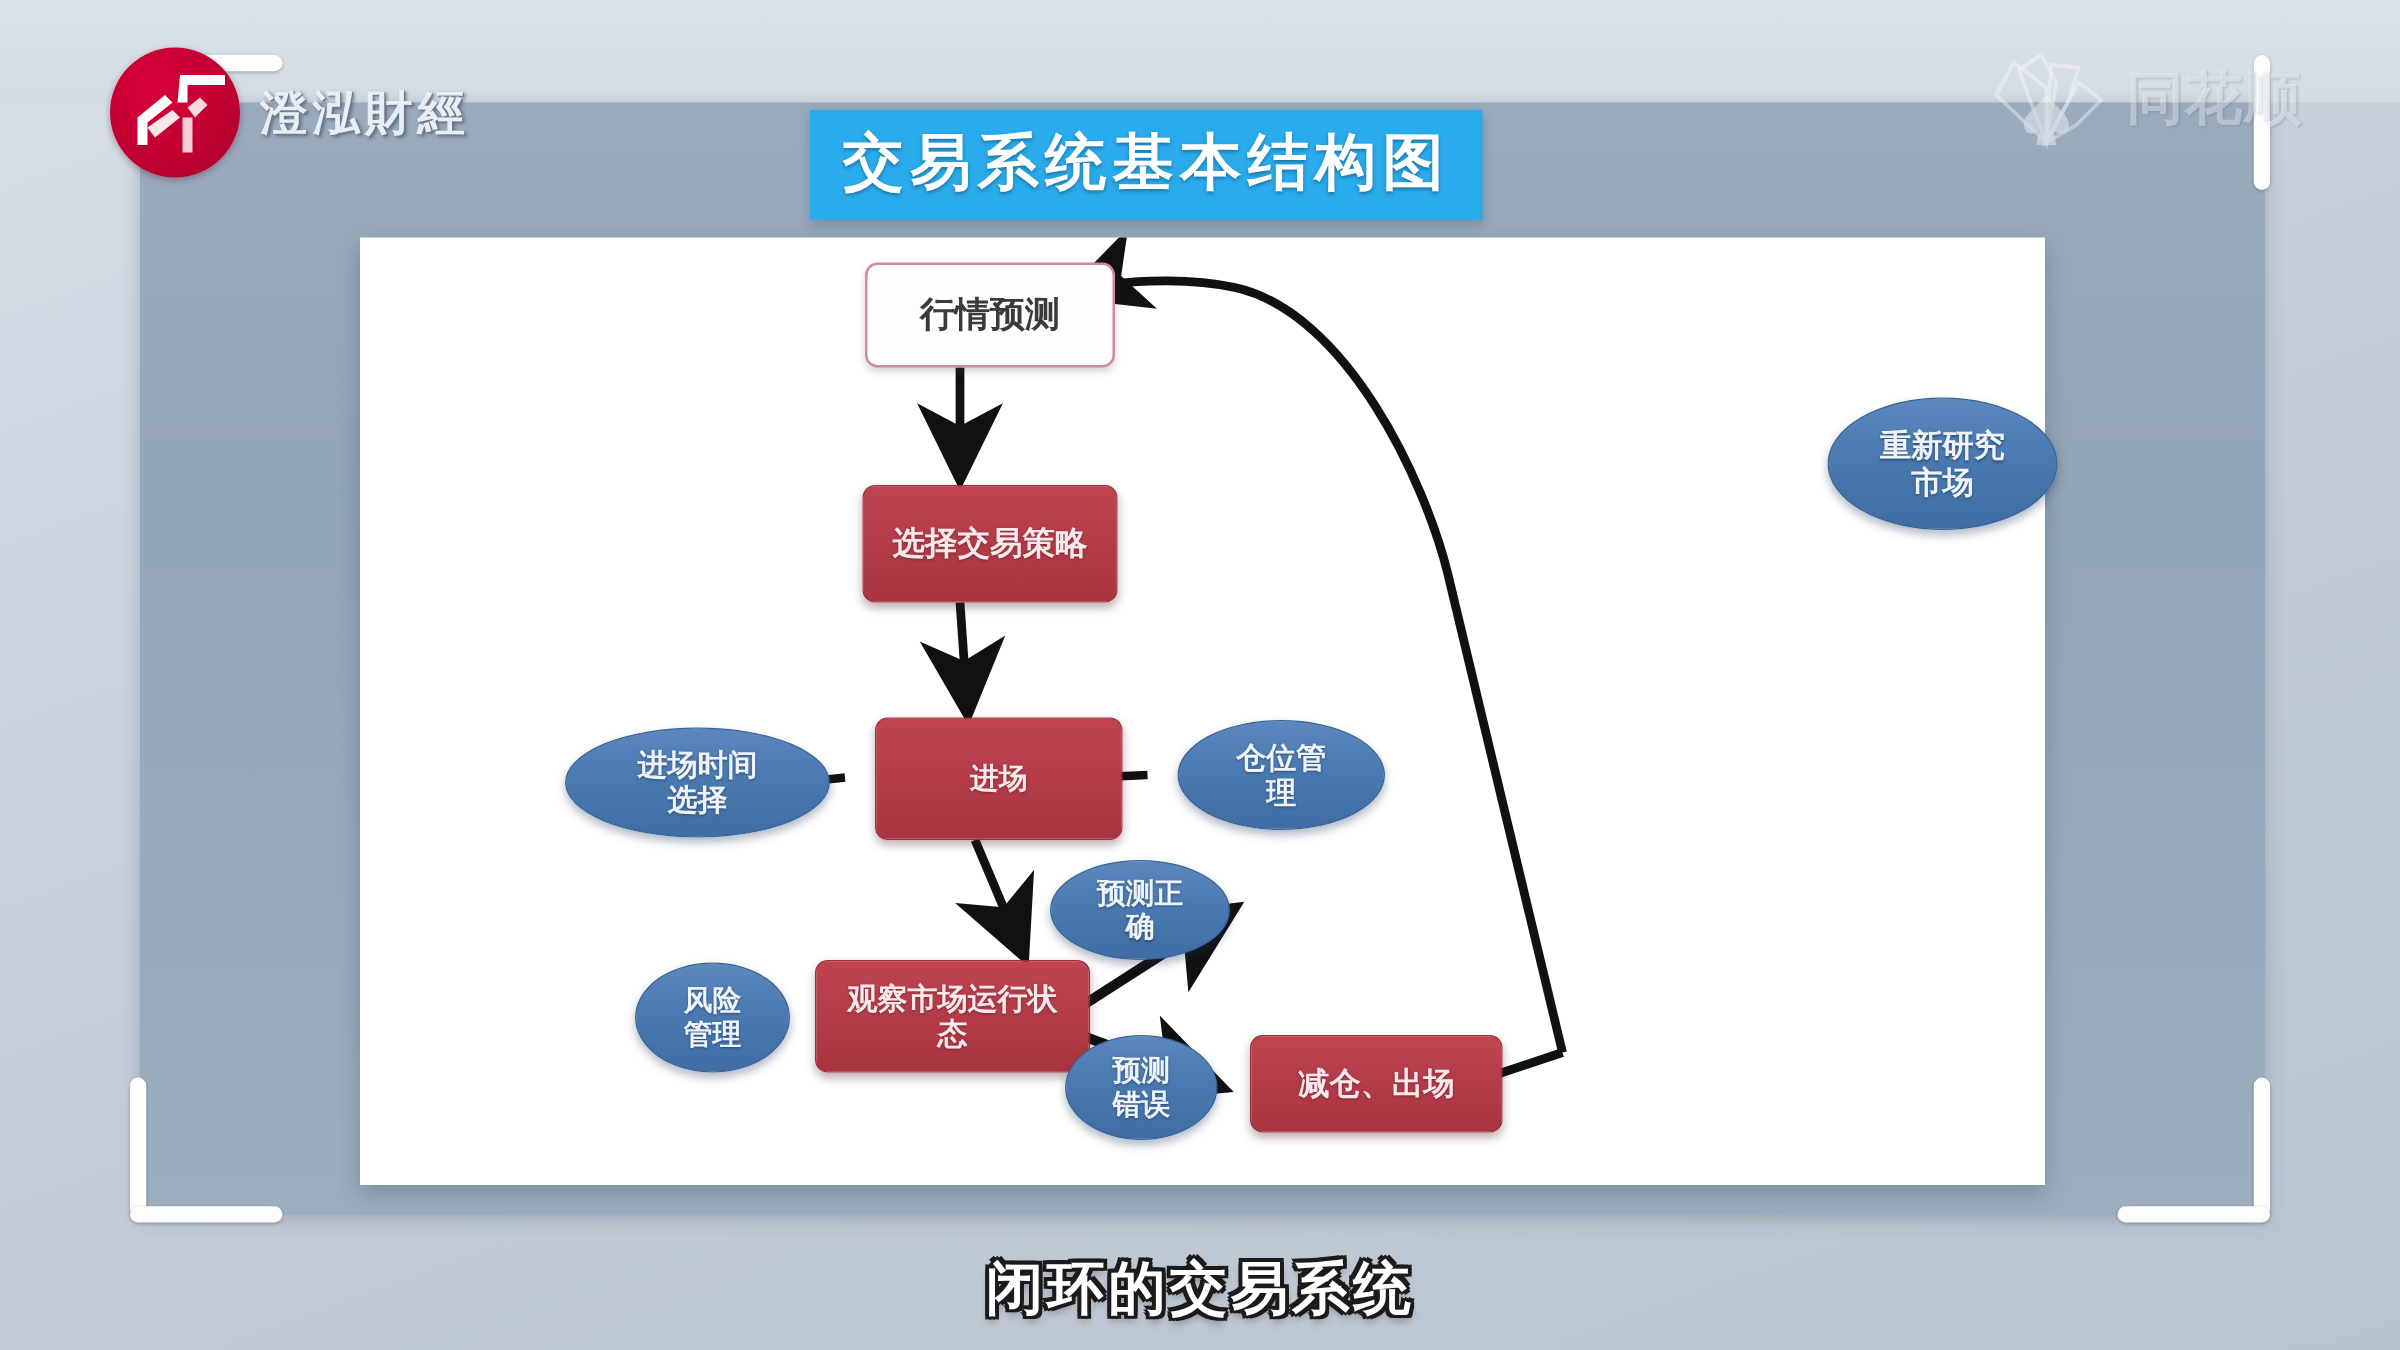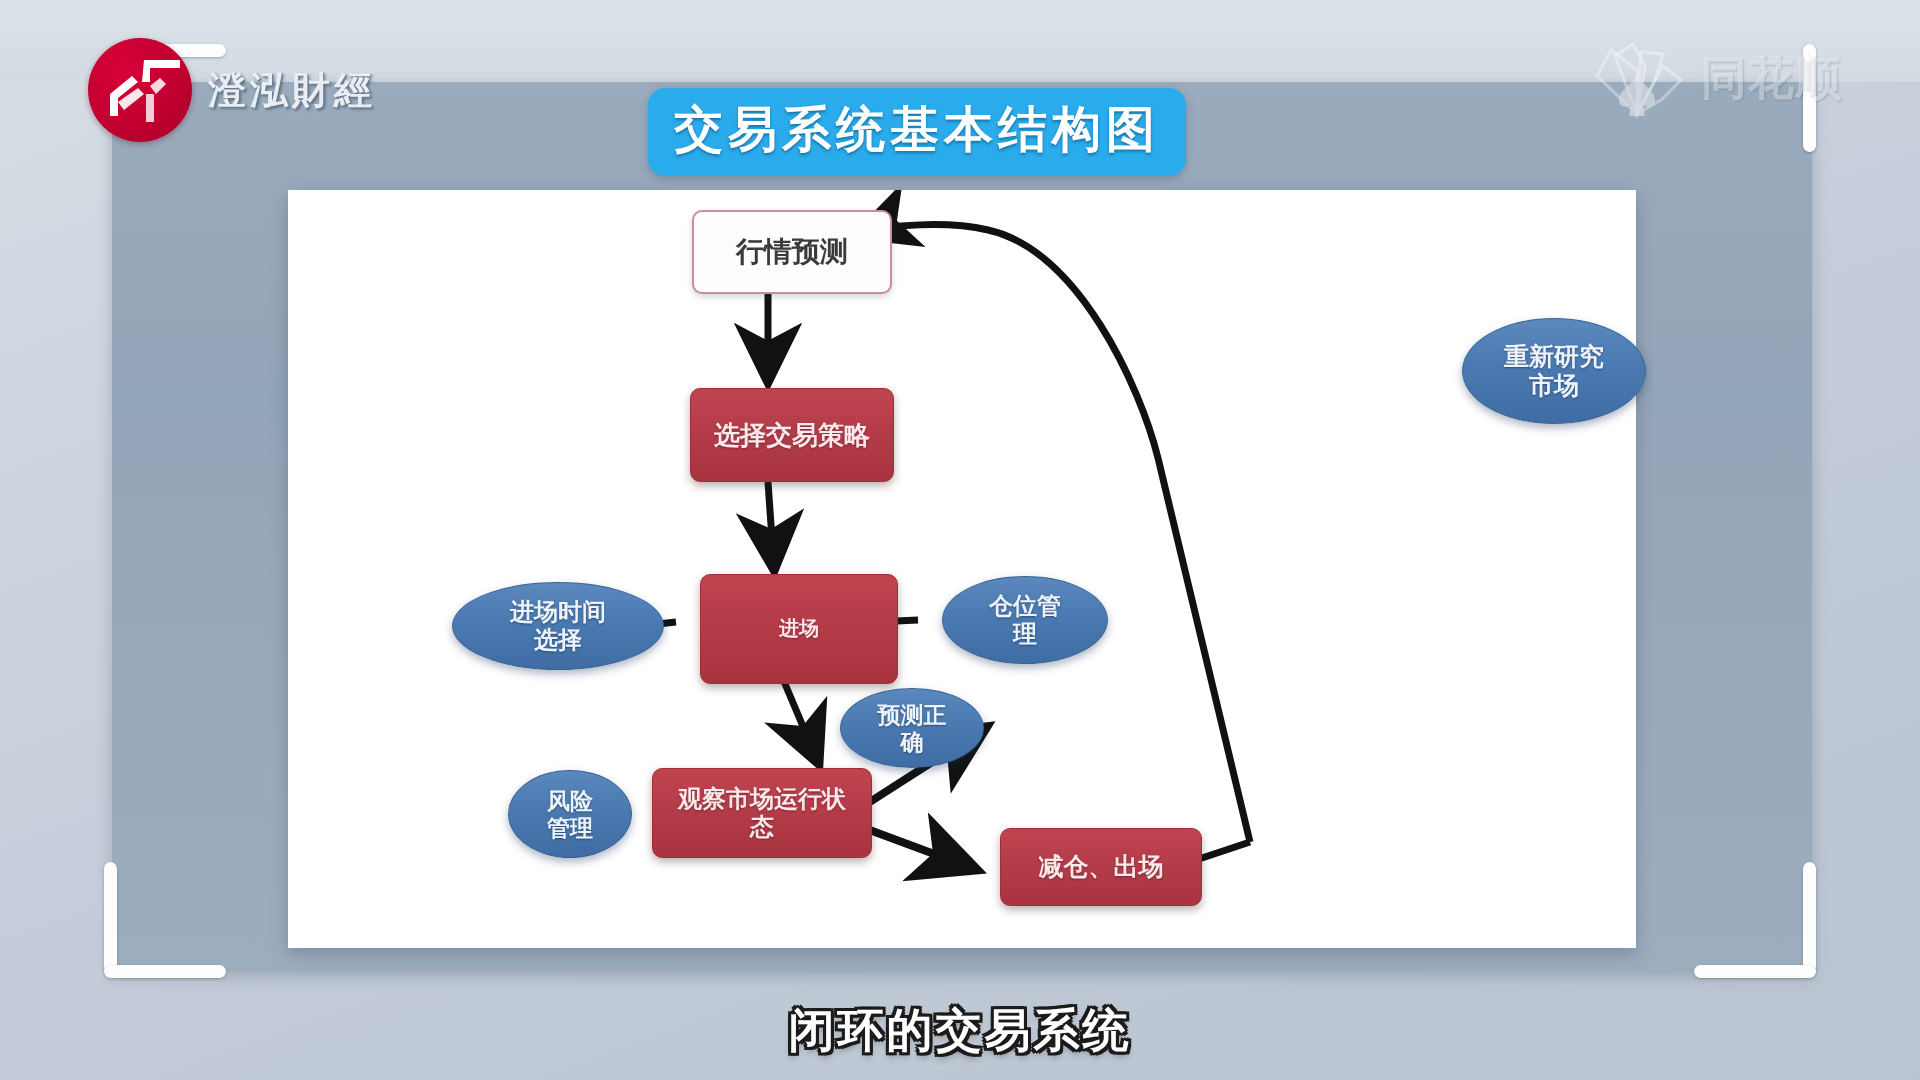--- a/index.html
+++ b/index.html
@@ -53,21 +53,20 @@
   
   .watermark{ position:absolute; right:78px; top:36px; display:flex; align-items:center; gap:16px; z-index:40; opacity:.58;}
   .wm-name{ font-family:"DejaVu Serif", serif; font-size:46px; font-weight:700; color:rgba(255,255,255,.62);
     letter-spacing:1px; text-shadow:1px 1px 2px rgba(80,95,115,.5); white-space:nowrap;}
 
   
   .title-banner{
     position:absolute; left:648px; top:88px; padding:9px 26px 13px;
     background:#2aabeb; z-index:35;
     box-shadow:0 3px 8px rgba(30,60,90,.28);
-    border-radius:17px;
   }
   .title-banner span{
     font-family:"DejaVu Serif", serif; font-size:49px; font-weight:700; color:#ffffff;
     letter-spacing:5px; white-space:nowrap;
     text-shadow:0 2px 3px rgba(10,70,110,.55);
   }
 
   
   .canvas{
     position:absolute; left:288px; top:190px; width:1348px; height:758px;
@@ -206,21 +205,21 @@
   </svg>
 
   <div class="node rect plain" style="left:380px; top:20px; width:200px; height:84px; font-size:28px;">
     <span>行情预测</span>
   </div>
 
   <div class="node rect red" style="left:378px; top:198px; width:204px; height:94px; font-size:26px;">
     <span>选择交易策略</span>
   </div>
 
-  <div class="node rect red" style="left:388px; top:384px; width:198px; height:110px; font-size:20px;">
+  <div class="node rect red" style="left:388px; top:384px; width:198px; height:98px; font-size:23px;">
     <span>进场</span>
   </div>
 
   <div class="node ellipse" style="left:140px; top:392px; width:212px; height:88px; font-size:24px;">
     <span style="white-space:pre-line;">进场时间
 选择</span>
   </div>
 
   <div class="node ellipse" style="left:630px; top:386px; width:166px; height:88px; font-size:24px;">
     <span style="white-space:pre-line;">仓位管
@@ -235,20 +234,24 @@
   <div class="node ellipse" style="left:196px; top:580px; width:124px; height:88px; font-size:23px;">
     <span style="white-space:pre-line;">风险
 管理</span>
   </div>
 
   <div class="node ellipse" style="left:528px; top:498px; width:144px; height:80px; font-size:23px;">
     <span style="white-space:pre-line;">预测正
 确</span>
   </div>
 
+  <div class="node ellipse" style="left:540px; top:638px; width:122px; height:84px; font-size:23px;">
+    <span style="white-space:pre-line;">预测
+错误</span>
+  </div>
 
 
   <div class="node rect red" style="left:688px; top:638px; width:202px; height:78px; font-size:25px;">
     <span>减仓、出场</span>
   </div>
 
   <div class="node ellipse" style="left:1150px; top:128px; width:184px; height:106px; font-size:25px;">
     <span style="white-space:pre-line;">重新研究
 市场</span>
   </div>

